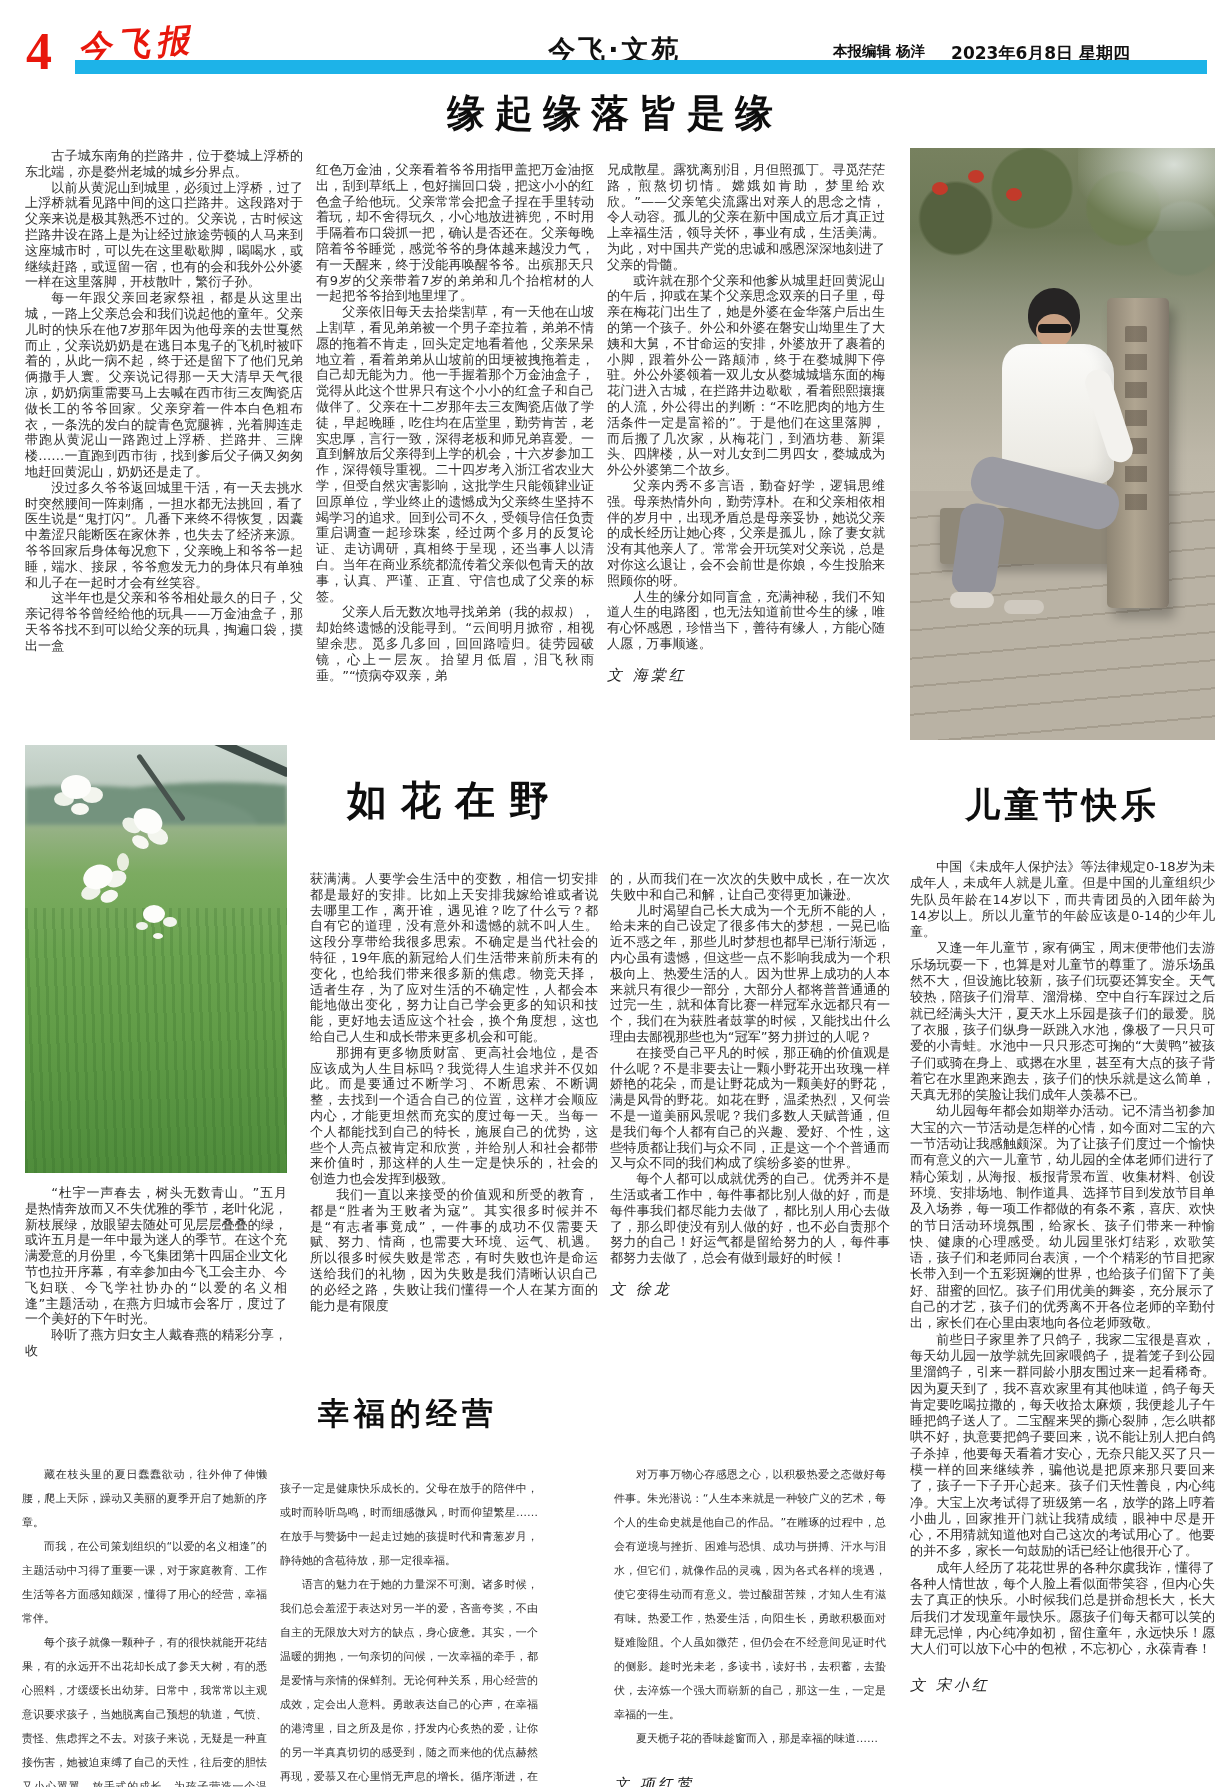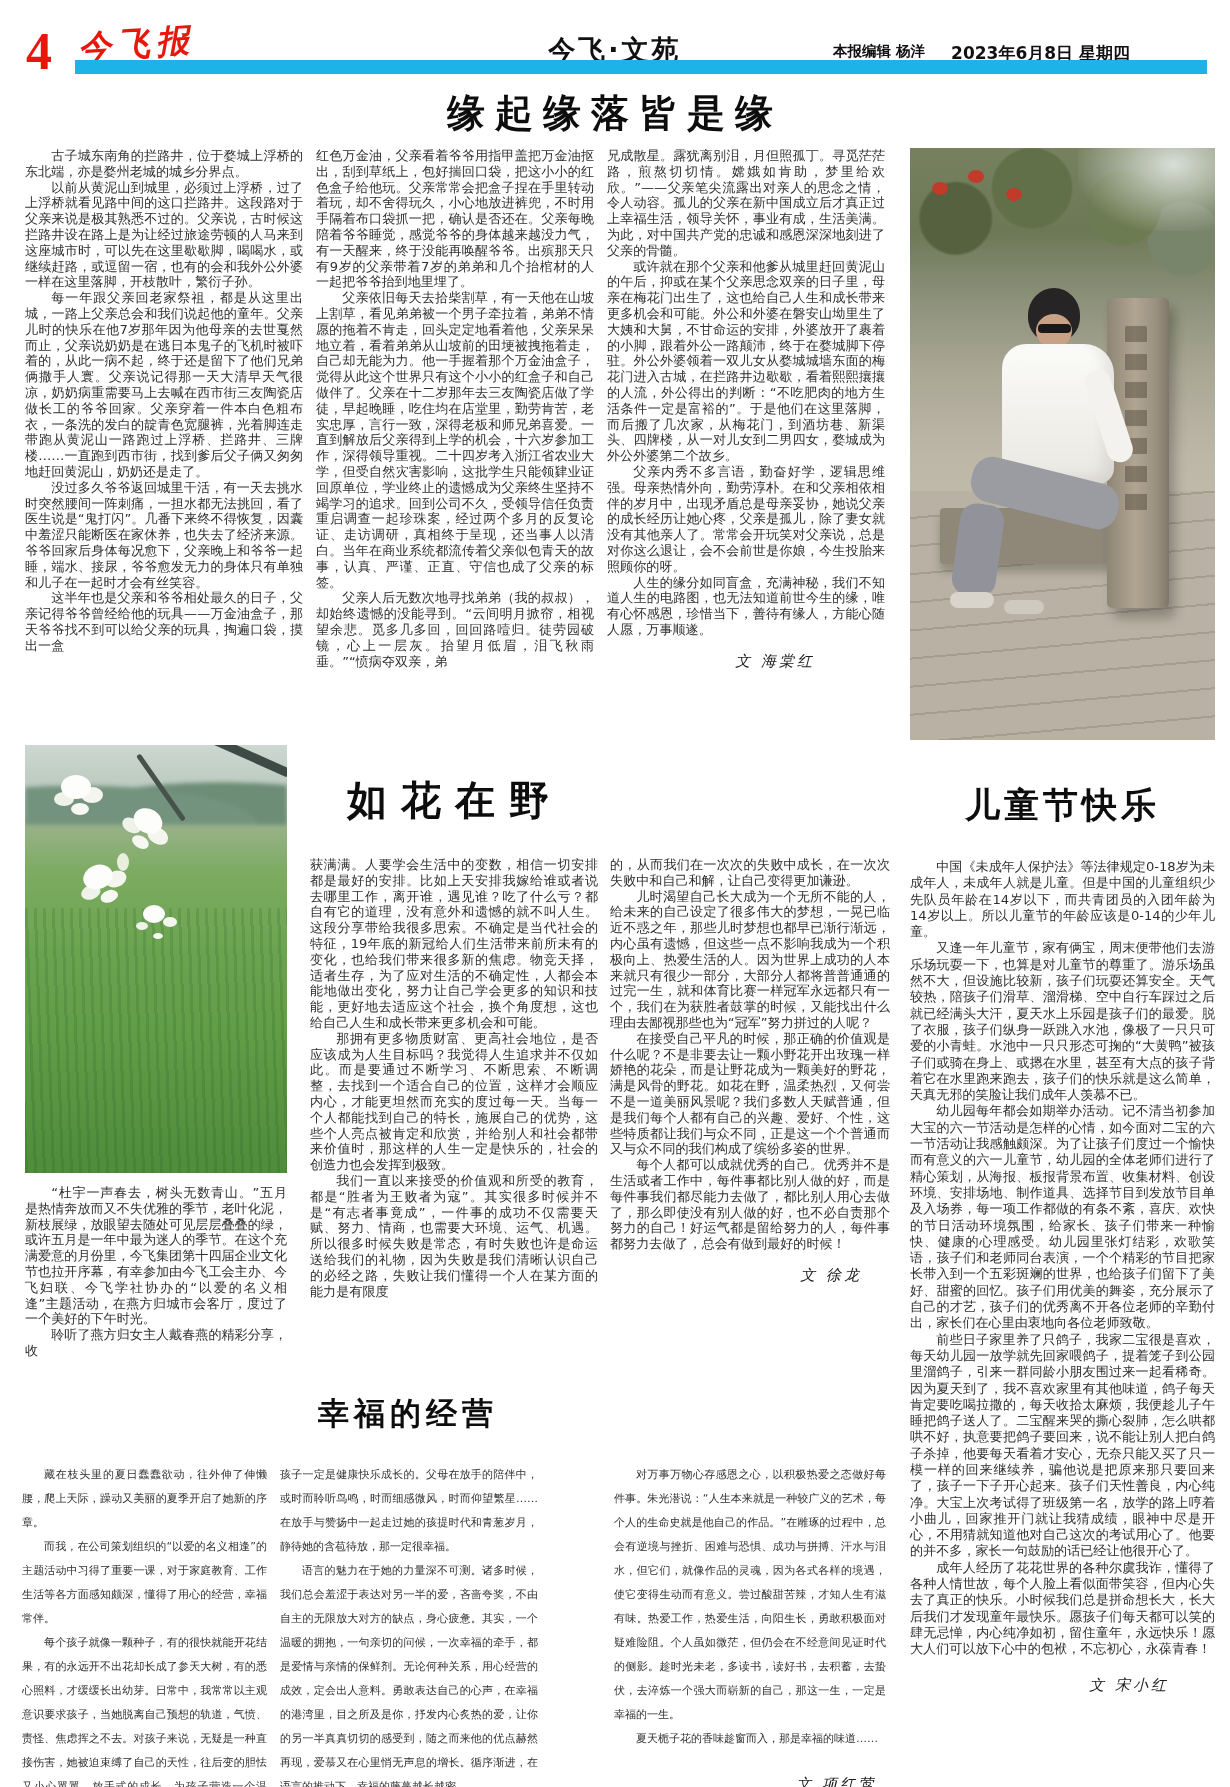--- a/index.html
+++ b/index.html
@@ -14,22 +14,22 @@
         font-family:"DejaVu Serif","Liberation Serif",serif;}
   .section{position:absolute;left:0;right:0;top:32px;text-align:center;font-size:27px;
            font-weight:bold;color:#111;letter-spacing:3px;}
   .editor{position:absolute;right:305px;top:42px;font-size:14.5px;font-weight:600;color:#111;}
   .pubdate{position:absolute;right:100px;top:42px;font-size:17px;font-weight:600;color:#111;}
   .accentbar{position:absolute;left:75px;top:60px;width:1132px;height:14px;background:#1db3e8;}
 
   
   .para{font-size:13.1px;line-height:15.8px;text-align:justify;text-indent:2em;
         margin:0;color:#2f2f2f;}
-  .para.cont{text-indent:0;}
-  .byline{margin-top:14px;text-align:right;font-size:15px;letter-spacing:3px;color:#1c1c1c;
+  .para.cont{text-indent:0;margin-top:14px;}
+  .byline{margin-top:14px;font-size:15px;letter-spacing:3px;color:#1c1c1c;
           font-family:"DejaVu Serif","Liberation Serif",serif;font-style:italic;}
 
   h1.headline{position:absolute;left:0;right:0;top:88px;margin:0;text-align:center;
       font-size:38px;font-weight:bold;color:#0d0d0d;letter-spacing:10px;}
   h2.headline{margin:0;text-align:center;font-weight:bold;color:#0d0d0d;}
 
   
   .a1-cols{position:absolute;left:25px;top:148px;width:1190px;display:flex;gap:13px;}
   .a1-col{width:278px;flex:none;}
   .photo1{flex:none;margin-left:auto;width:305px;height:592px;position:relative;overflow:hidden;
@@ -135,21 +135,21 @@
         <p class="para">这半年也是父亲和爷爷相处最久的日子，父亲记得爷爷曾经给他的玩具——万金油盒子，那天爷爷找不到可以给父亲的玩具，掏遍口袋，摸出一盒</p>
       </div>
     <div class="a1-col">
         <p class="para cont">红色万金油，父亲看着爷爷用指甲盖把万金油抠出，刮到草纸上，包好揣回口袋，把这小小的红色盒子给他玩。父亲常常会把盒子捏在手里转动着玩，却不舍得玩久，小心地放进裤兜，不时用手隔着布口袋抓一把，确认是否还在。父亲每晚陪着爷爷睡觉，感觉爷爷的身体越来越没力气，有一天醒来，终于没能再唤醒爷爷。出殡那天只有9岁的父亲带着7岁的弟弟和几个抬棺材的人一起把爷爷抬到地里埋了。</p>
         <p class="para">父亲依旧每天去拾柴割草，有一天他在山坡上割草，看见弟弟被一个男子牵拉着，弟弟不情愿的拖着不肯走，回头定定地看着他，父亲呆呆地立着，看着弟弟从山坡前的田埂被拽拖着走，自己却无能为力。他一手握着那个万金油盒子，觉得从此这个世界只有这个小小的红盒子和自己做伴了。父亲在十二岁那年去三友陶瓷店做了学徒，早起晚睡，吃住均在店堂里，勤劳肯苦，老实忠厚，言行一致，深得老板和师兄弟喜爱。一直到解放后父亲得到上学的机会，十六岁参加工作，深得领导重视。二十四岁考入浙江省农业大学，但受自然灾害影响，这批学生只能领肄业证回原单位，学业终止的遗憾成为父亲终生坚持不竭学习的追求。回到公司不久，受领导信任负责重启调查一起珍珠案，经过两个多月的反复论证、走访调研，真相终于呈现，还当事人以清白。当年在商业系统都流传着父亲似包青天的故事，认真、严谨、正直、守信也成了父亲的标签。</p>
         <p class="para">父亲人后无数次地寻找弟弟（我的叔叔），却始终遗憾的没能寻到。“云间明月掀帘，相视望余悲。觅多几多回，回回路噎归。徒劳园破镜，心上一层灰。抬望月低眉，泪飞秋雨垂。”“愤病夺双亲，弟</p>
       </div>
     <div class="a1-col">
       <div>
           <p class="para cont">兄成散星。露犹离别泪，月但照孤丁。寻觅茫茫路，煎熬切切情。嫦娥如肯助，梦里给欢欣。”——父亲笔尖流露出对亲人的思念之情，令人动容。孤儿的父亲在新中国成立后才真正过上幸福生活，领导关怀，事业有成，生活美满。为此，对中国共产党的忠诚和感恩深深地刻进了父亲的骨髓。</p>
-          <p class="para">或许就在那个父亲和他爹从城里赶回黄泥山的午后，抑或在某个父亲思念双亲的日子里，母亲在梅花门出生了，这也给自己人生和成长带来更多机会和可能。外公和外婆在磐安山坳里生了大姨和大舅，不甘命运的安排，外婆放开了裹着的小脚，跟着外公一路颠沛，终于在婺城脚下停驻。外公外婆领着一双儿女从婺城城墙东面的梅花门进入古城，在拦路井边歇歇，看着熙熙攘攘的人流，外公得出的判断：“不吃肥肉的地方生活条件一定是富裕的”。于是他们在这里落脚，而后搬了几次家，从梅花门，到酒坊巷、新渠头、四牌楼，从一对儿女到二男四女，婺城成为外公外婆第二个故乡。</p>
+          <p class="para">或许就在那个父亲和他爹从城里赶回黄泥山的午后，抑或在某个父亲思念双亲的日子里，母亲在梅花门出生了，她是外婆在金华落户后出生的第一个孩子。外公和外婆在磐安山坳里生了大姨和大舅，不甘命运的安排，外婆放开了裹着的小脚，跟着外公一路颠沛，终于在婺城脚下停驻。外公外婆领着一双儿女从婺城城墙东面的梅花门进入古城，在拦路井边歇歇，看着熙熙攘攘的人流，外公得出的判断：“不吃肥肉的地方生活条件一定是富裕的”。于是他们在这里落脚，而后搬了几次家，从梅花门，到酒坊巷、新渠头、四牌楼，从一对儿女到二男四女，婺城成为外公外婆第二个故乡。</p>
           <p class="para">父亲内秀不多言语，勤奋好学，逻辑思维强。母亲热情外向，勤劳淳朴。在和父亲相依相伴的岁月中，出现矛盾总是母亲妥协，她说父亲的成长经历让她心疼，父亲是孤儿，除了妻女就没有其他亲人了。常常会开玩笑对父亲说，总是对你这么退让，会不会前世是你娘，今生投胎来照顾你的呀。</p>
           <p class="para">人生的缘分如同盲盒，充满神秘，我们不知道人生的电路图，也无法知道前世今生的缘，唯有心怀感恩，珍惜当下，善待有缘人，方能心随人愿，万事顺遂。</p>
         </div>
       <div class="byline" style="padding-right:70px;">文  海棠红</div>
     </div>
     <div class="photo1">
       <div class="p1-foliage"></div>
       <div class="p1-sky"></div>
       <div class="lantern l1"></div>
       <div class="lantern l2"></div>

